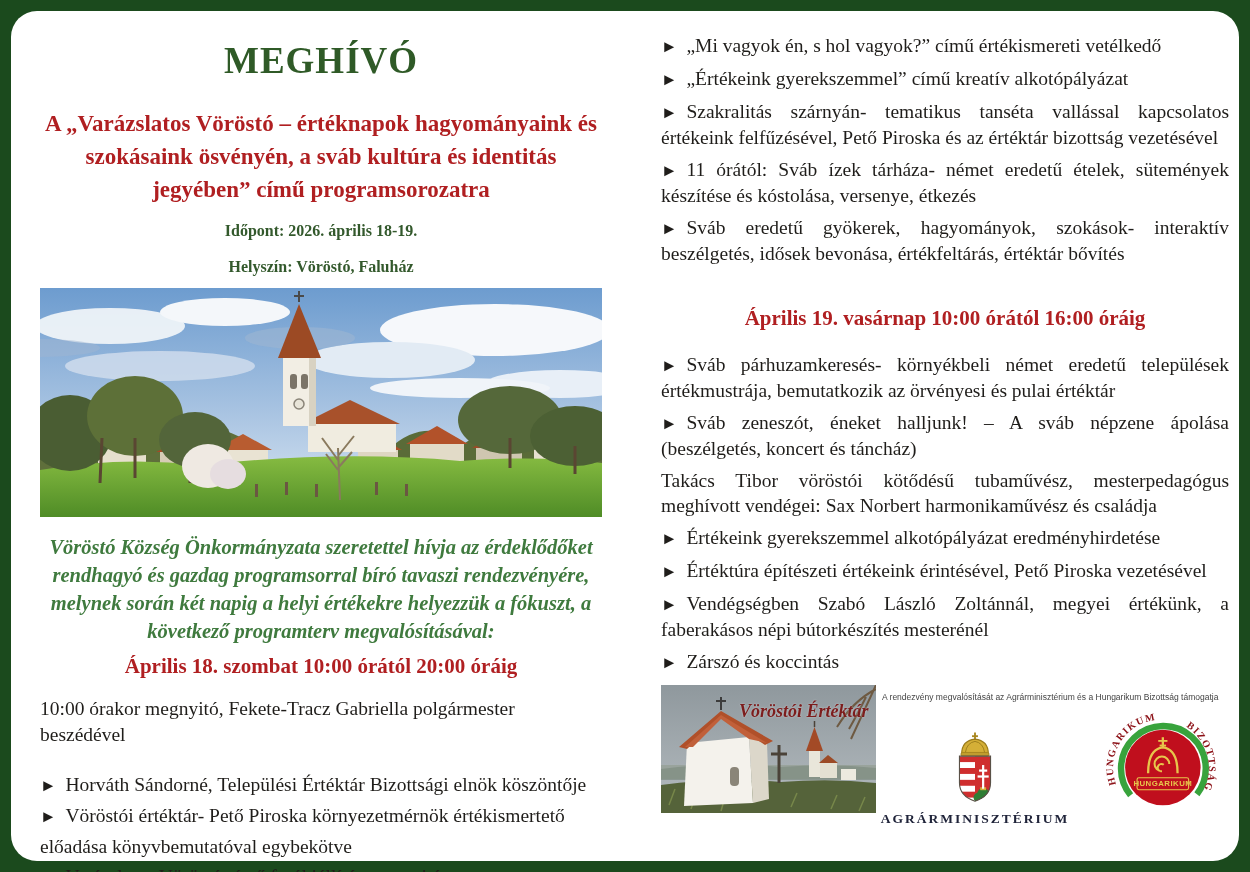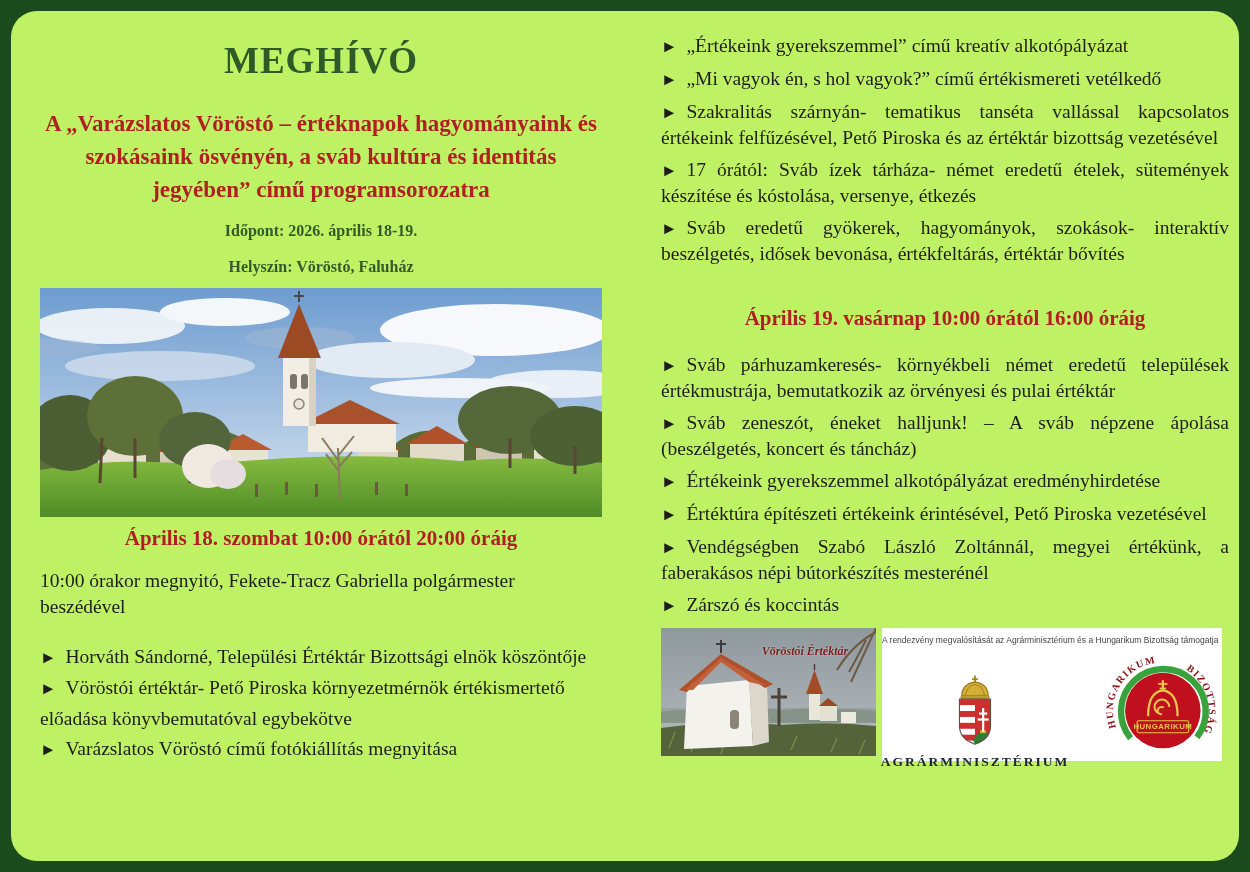--- a/index.html
+++ b/index.html
@@ -3,21 +3,21 @@
 <meta charset="utf-8">
 <style>
   html,body{margin:0;padding:0;}
   .page{
     position:relative; width:1250px; height:872px;
     background:#1b4a1d; overflow:hidden;
     font-family:"Liberation Serif","DejaVu Serif",serif;
   }
   .sheet{
     position:absolute; left:11px; top:11px; right:11px; bottom:11px;
-    background:#bef264; border-radius:26px;padding-left:48px;
+    background:#ffffff; border-radius:26px;padding-left:48px;
   }
   
   .col-left{position:absolute; left:29px; top:28px; width:562px;}
   .title{
     margin:0; text-align:center; color:#2f5a27;
     font-size:37px; line-height:44px; font-weight:bold; letter-spacing:1px;
   }
   .subtitle{
     margin:24px 0 0; text-align:center; color:#b01f21;
     font-size:23px; line-height:33px; font-weight:bold;
@@ -49,22 +49,22 @@
   .col-right{position:absolute; left:650px; top:22px; width:568px;}
   .col-right .bullet, .col-right .note{
     margin:0 0 7px; color:#1f1d1a; font-size:19.5px; line-height:25px;
     text-align:justify;
   }
   .col-right .day-heading{margin:38px 0 20px;}
   
   .footer-logos{display:flex; gap:6px; margin-top:10px; align-items:flex-start;}
   .ertektar-logo{position:relative; width:215px; height:128px; overflow:hidden; flex:none;}
   .ertektar-label{
-    position:absolute; left:78px; top:16px; width:132px; text-align:center;
-    color:#7c1d1d; font-size:12px; font-weight:bold; font-style:italic;
+    position:absolute; left:78px; top:16px; width:132px; 
+    color:#7c1d1d; font-size:18px; font-weight:bold; font-style:italic;
     text-shadow:0 0 2px rgba(255,255,255,.5);
   }
   .support-box{
     flex:none; width:340px; height:133px; background:#ffffff;
     box-sizing:border-box; padding-top:7px;
   }
   .support-note{
     margin:0; text-align:left; color:#444;
     font-family:"Liberation Sans","DejaVu Sans",sans-serif;
     font-size:8.5px; line-height:11px; letter-spacing:0px;
@@ -166,43 +166,45 @@
           <g fill="#6b5742">
             <rect x="215" y="196" width="3" height="13"></rect>
               <rect x="245" y="194" width="3" height="13"></rect>
             <rect x="275" y="196" width="3" height="13"></rect>
               <rect x="335" y="194" width="3" height="13"></rect>
             <rect x="365" y="196" width="3" height="12"></rect>
           </g>
         </svg>
       </div>
 
+      <p class="invite">Vöröstó Község Önkormányzata szeretettel hívja az érdeklődőket rendhagyó és gazdag programsorral bíró tavaszi rendezvényére, melynek során két napig a helyi értékekre helyezzük a fókuszt, a következő programterv megvalósításával:</p>
 
       <h2 class="day-heading">Április 18. szombat 10:00 órától 20:00 óráig</h2>
       <p class="opening">10:00 órakor megnyitó, Fekete-Tracz Gabriella polgármester beszédével</p>
 
       <div class="bullets-left">
         <p class="bullet"><span class="bm">►</span><span>Horváth Sándorné, Települési Értéktár Bizottsági elnök köszöntője</span></p>
         <p class="bullet"><span class="bm">►</span><span>Vöröstói értéktár- Pető Piroska környezetmérnök értékismertető előadása könyvbemutatóval egybekötve</span></p>
         <p class="bullet"><span class="bm">►</span><span>Varázslatos Vöröstó című fotókiállítás megnyitása</span></p>
       </div>
     </div>
 
     <div class="col-right">
+      <p class="bullet"><span class="bm">►</span><span>„Mi vagyok én, s hol vagyok?” című értékismereti vetélkedő</span></p>
       <p class="bullet"><span class="bm">►</span><span>„Értékeink gyerekszemmel” című kreatív alkotópályázat</span></p>
-      <p class="bullet"><span class="bm">►</span><span>„Mi vagyok én, s hol vagyok?” című értékismereti vetélkedő</span></p>
       <p class="bullet"><span class="bm">►</span><span>Szakralitás szárnyán- tematikus tanséta vallással kapcsolatos értékeink felfűzésével, Pető Piroska és az értéktár bizottság vezetésével</span></p>
-      <p class="bullet"><span class="bm">►</span><span>17 órától: Sváb ízek tárháza- német eredetű ételek, sütemények készítése és kóstolása, versenye, étkezés</span></p>
+      <p class="bullet"><span class="bm">►</span><span>11 órától: Sváb ízek tárháza- német eredetű ételek, sütemények készítése és kóstolása, versenye, étkezés</span></p>
       <p class="bullet"><span class="bm">►</span><span>Sváb eredetű gyökerek, hagyományok, szokások- interaktív beszélgetés, idősek bevonása, értékfeltárás, értéktár bővítés</span></p>
 
       <h2 class="day-heading">Április 19. vasárnap 10:00 órától 16:00 óráig</h2>
 
       <p class="bullet"><span class="bm">►</span><span>Sváb párhuzamkeresés- környékbeli német eredetű települések értékmustrája, bemutatkozik az örvényesi és pulai értéktár</span></p>
       <p class="bullet"><span class="bm">►</span><span>Sváb zeneszót, éneket halljunk! – A sváb népzene ápolása (beszélgetés, koncert és táncház)</span></p>
 
+      <p class="note">Takács Tibor vöröstói kötődésű tubaművész, mesterpedagógus meghívott vendégei: Sax Norbert harmonikaművész és családja</p>
 
       <p class="bullet"><span class="bm">►</span><span>Értékeink gyerekszemmel alkotópályázat eredményhirdetése</span></p>
       <p class="bullet"><span class="bm">►</span><span>Értéktúra építészeti értékeink érintésével, Pető Piroska vezetésével</span></p>
       <p class="bullet"><span class="bm">►</span><span>Vendégségben Szabó László Zoltánnál, megyei értékünk, a faberakásos népi bútorkészítés mesterénél</span></p>
       <p class="bullet"><span class="bm">►</span><span>Zárszó és koccintás</span></p>
 
       <div class="footer-logos">
 
         <div class="ertektar-logo">
           <svg width="215" height="128" viewBox="0 0 215 128" preserveAspectRatio="none">

